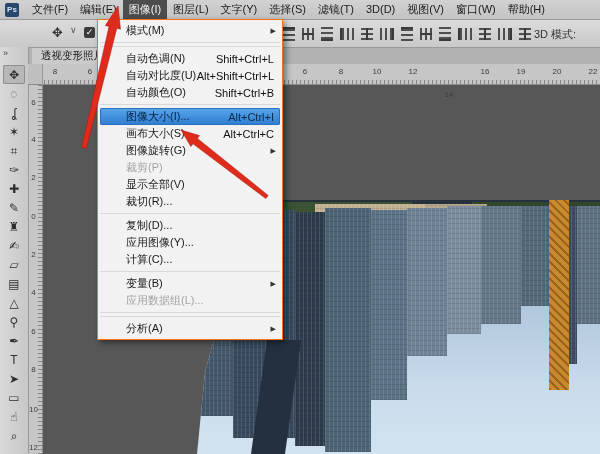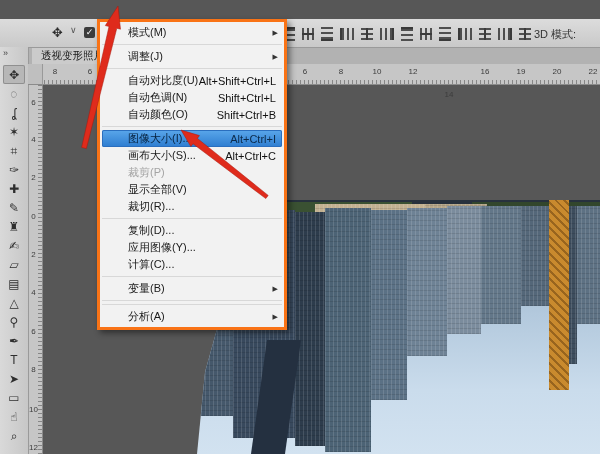--- a/index.html
+++ b/index.html
@@ -62,21 +62,21 @@
 
   
   .photo{position:absolute;left:197px;top:200px;width:403px;height:254px;z-index:1;
          clip-path:polygon(13.9% 0,100% 0,100% 100%,0 100%,2% 67.7%);}
   .shape{position:absolute;}
   .bld::after{content:"";position:absolute;inset:0;
       background:repeating-linear-gradient(90deg,rgba(255,255,255,.12) 0 1px,transparent 1px 4px),
                  repeating-linear-gradient(0deg,rgba(0,0,0,.10) 0 1px,transparent 1px 5px);}
 
   
-  .ddmenu{position:absolute;left:97px;top:19px;width:184px;background:#f2f2f2;border:3px solid #f97316;
+  .ddmenu{position:absolute;left:97px;top:19px;width:184px;background:#f2f2f2;border:1px solid #f97316;
           box-shadow:3px 3px 6px rgba(0,0,0,.45);z-index:7;padding:2px 0;font-size:11px;color:#1a1a1a;}
   .mrow{display:flex;align-items:center;height:17px;padding:0 8px 0 28px;position:relative;cursor:default;}
   .mrow .lbl{white-space:nowrap;}
   .mrow .sc{margin-left:auto;white-space:nowrap;color:#111;}
   .mrow .arr{position:absolute;right:6px;font-size:7px;color:#333;visibility:hidden;}
   .mrow.sub .arr{visibility:visible;}
   .mrow.dis .lbl,.mrow.dis .sc{color:#a4a4a4;}
   .mrow.hl{background:linear-gradient(180deg,#5aa7ea,#2d7cd0);box-shadow:inset 0 0 0 1px #2a6ebe;border-radius:2px;
            margin:0 2px;padding:0 6px 0 26px;color:#07233f;}
   .mrow.hl .sc{color:#0b2a4a;}
@@ -231,61 +231,78 @@
         <div class="aicon bars-h edge-ch"></div>
         <div class="aicon bars-h edge-b"></div>
         <div class="aicon bars-v edge-l"></div>
         <div class="aicon bars-v edge-cv"></div>
         <div class="aicon bars-v edge-r"></div>
         <div class="aicon bars-v edge-cv"></div>
       </div>
     <span class="mode3d">3D 模式:</span>
   </div>
 
+  <div class="menubar">
+    <div class="pslogo">Ps</div>
+    <div style="display:flex;">
+
+    <div class="mbitem">文件(F)</div>
+        <div class="mbitem">编辑(E)</div>
+        <div class="mbitem active">图像(I)</div>
+        <div class="mbitem">图层(L)</div>
+        <div class="mbitem">文字(Y)</div>
+        <div class="mbitem">选择(S)</div>
+        <div class="mbitem">滤镜(T)</div>
+        <div class="mbitem">3D(D)</div>
+        <div class="mbitem">视图(V)</div>
+        <div class="mbitem">窗口(W)</div>
+        <div class="mbitem">帮助(H)</div>
+      </div>
+  </div>
 
   <div class="ddmenu">
 
   <div class="mrow sub">
       <span class="lbl">模式(M)</span>
       <span class="sc"></span>
       <span class="arr">▶</span>
     </div>
       <div class="msep"></div>
-      <div class="mrow sub">
-      <span class="lbl">调整(J)</span>
-      <span class="sc"></span>
-      <span class="arr">▶</span>
-    </div>
-      <div class="msep"></div>
+      <div class="msep"></div>
+      <div class="mrow">
+      <span class="lbl">自动色调(N)</span>
+      <span class="sc">Shift+Ctrl+L</span>
+
+    </div>
       <div class="mrow">
       <span class="lbl">自动对比度(U)</span>
       <span class="sc">Alt+Shift+Ctrl+L</span>
-
-    </div>
-      <div class="mrow">
-      <span class="lbl">自动色调(N)</span>
-      <span class="sc">Shift+Ctrl+L</span>
 
     </div>
       <div class="mrow">
       <span class="lbl">自动颜色(O)</span>
       <span class="sc">Shift+Ctrl+B</span>
 
     </div>
       <div class="msep"></div>
       <div class="mrow hl">
       <span class="lbl">图像大小(I)...</span>
       <span class="sc">Alt+Ctrl+I</span>
 
     </div>
       <div class="mrow">
       <span class="lbl">画布大小(S)...</span>
       <span class="sc">Alt+Ctrl+C</span>
 
     </div>
+      <div class="mrow sub">
+      <span class="lbl">图像旋转(G)</span>
+      <span class="sc"></span>
+      <span class="arr">▶</span>
+    </div>
       <div class="mrow dis">
       <span class="lbl">裁剪(P)</span>
       <span class="sc"></span>
 
     </div>
       <div class="mrow">
       <span class="lbl">显示全部(V)</span>
       <span class="sc"></span>
 
     </div>
@@ -308,20 +325,25 @@
       <div class="mrow">
       <span class="lbl">计算(C)...</span>
       <span class="sc"></span>
 
     </div>
       <div class="msep"></div>
       <div class="mrow sub">
       <span class="lbl">变量(B)</span>
       <span class="sc"></span>
       <span class="arr">▶</span>
+    </div>
+      <div class="mrow dis">
+      <span class="lbl">应用数据组(L)...</span>
+      <span class="sc"></span>
+
     </div>
       <div class="msep"></div>
       <div class="msep"></div>
       <div class="mrow sub">
       <span class="lbl">分析(A)</span>
       <span class="sc"></span>
       <span class="arr">▶</span>
     </div>
     </div>
 

